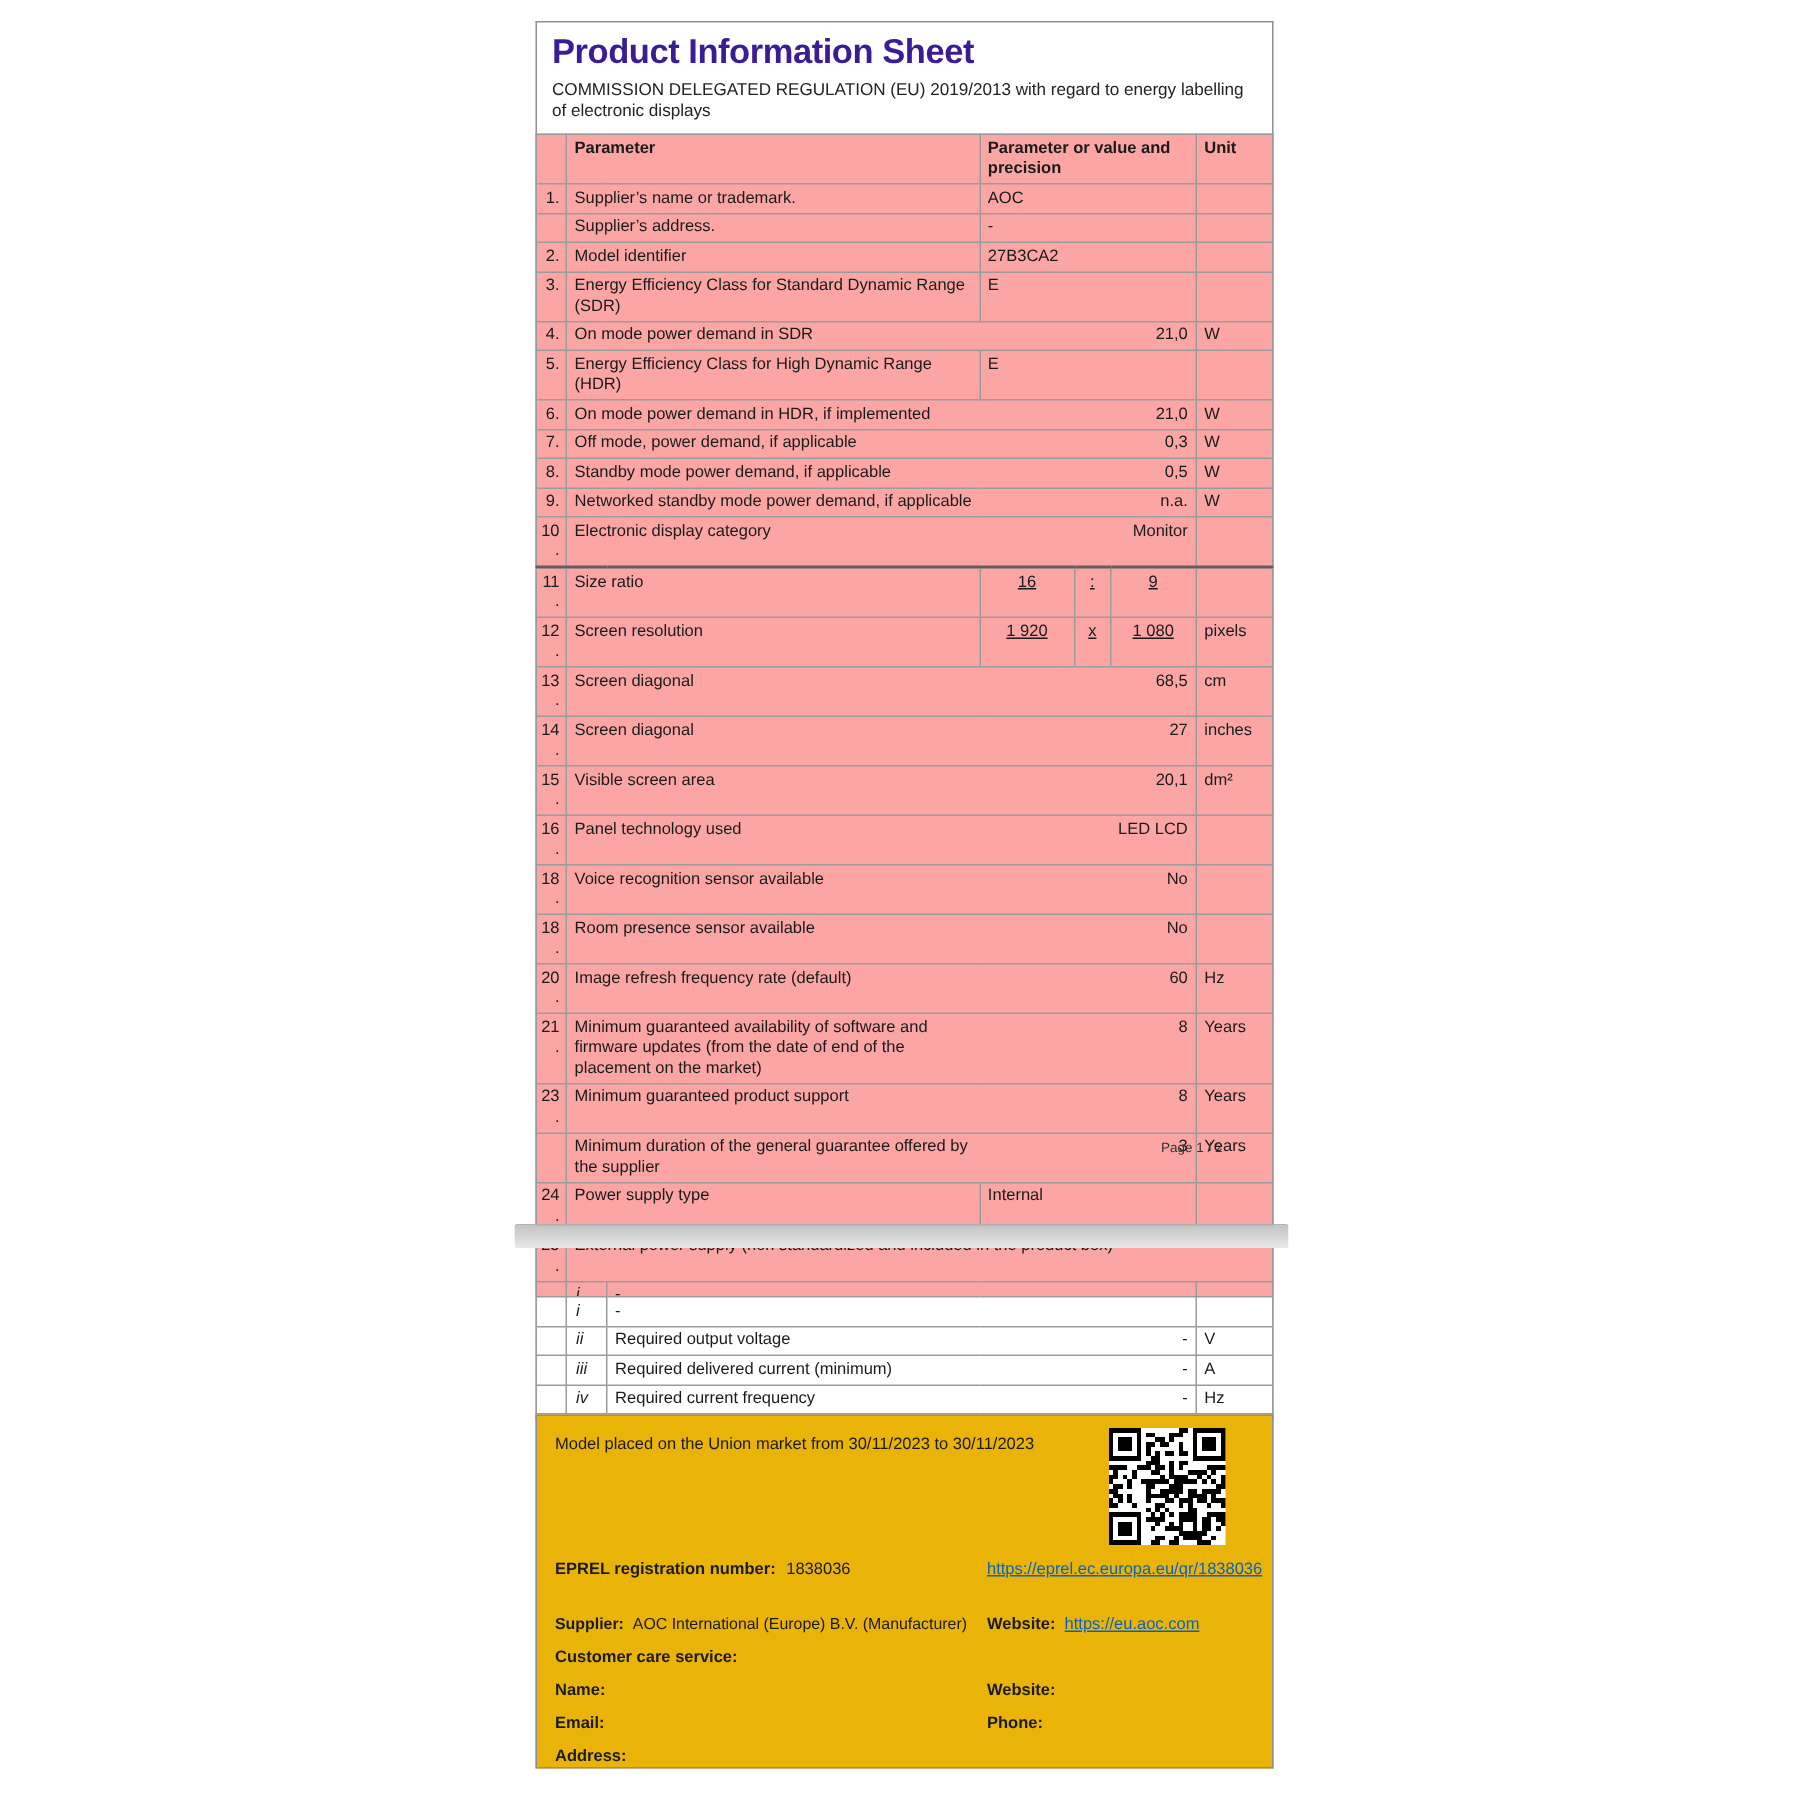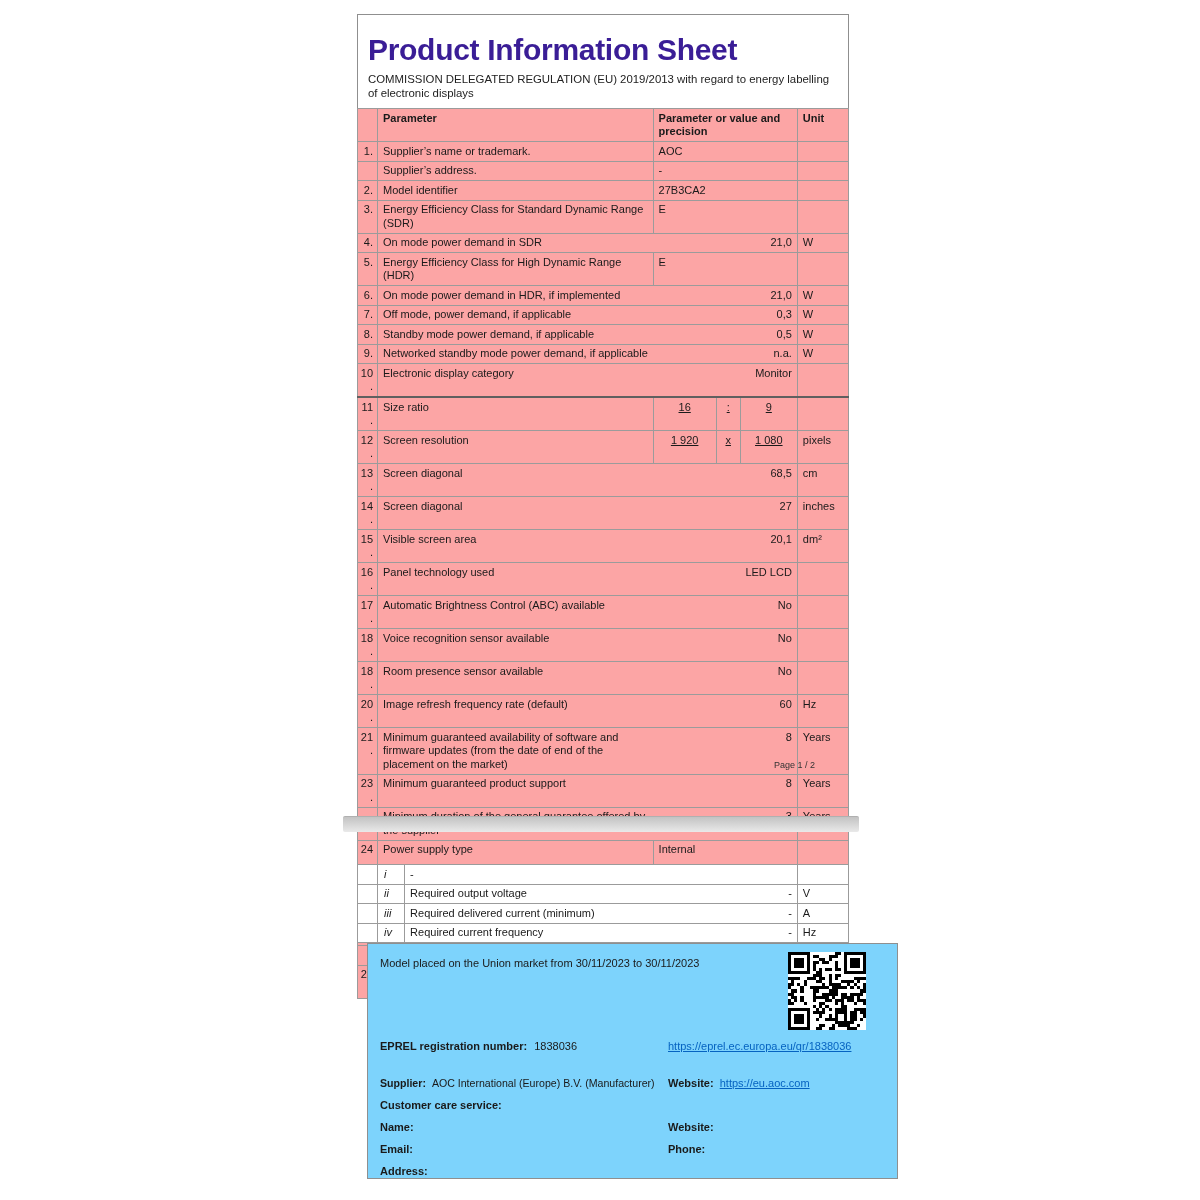--- a/index.html
+++ b/index.html
@@ -9,21 +9,21 @@
     -webkit-font-smoothing:antialiased;
   }
   .abs{position:absolute;}
 
   
   .card{
     left:357px;top:14px;width:490px;background:#fff;
     border:1px solid #8f8f8f;border-bottom:none;
   }
   .doc-title{
-    margin:18px 10px 0 10px;font-size:30px;font-weight:bold;letter-spacing:-0.3px;
+    margin:6px 10px 0 10px;font-size:23px;font-weight:bold;letter-spacing:-0.3px;
   }
   .doc-subtitle{
     margin:5px 10px 8px 10px;font-size:11.4px;line-height:14px;color:#222;
   }
 
   
   table.pis{
     border-collapse:collapse;table-layout:fixed;
     width:calc(100% + 2px);margin:0 -1px -1px -1px;
     border:1px solid #6e6e6e;background:#fca5a5;
@@ -54,22 +54,22 @@
   .sep-bar{
     left:343px;top:816px;width:516px;height:15px;border-radius:2px;
     background:linear-gradient(#c3c3c3,#e9e9e9);
     border-top:1px solid #b0b0b0;
   }
 
   .p2-table{left:357px;top:864px;}
 
   
   .info-box{
-    left:367px;top:943px;width:490px;height:234px;
-    border:1px solid #8f8f8f;background:#7dd3fc;font-size:11px;padding-left:39px;
+    left:357px;top:943px;width:490px;height:234px;
+    border:1px solid #8f8f8f;background:#eab308;font-size:11px;
   }
   .info-box .line{position:absolute;line-height:13px;white-space:nowrap;}
   .info-box b{font-weight:bold;}
   .lnk{color:#0563c1;text-decoration:underline;cursor:pointer;}
   .wraplink{white-space:normal !important;width:186px;word-break:break-all;line-height:14px;}
   .qr{position:absolute;right:31px;top:8px;width:78px;height:78px;}
 </style>
 </head>
 <body>
 
@@ -190,26 +190,20 @@
         <tr>
           <td class="num">15.</td>
           <td class="param nr" colspan="2">Visible screen area</td>
           <td class="value vr" colspan="3">20,1</td>
           <td class="unit">dm²</td>
         </tr>
         <tr>
           <td class="num">16.</td>
           <td class="param nr" colspan="2">Panel technology used</td>
           <td class="value vr" colspan="3">LED LCD</td>
-          <td class="unit"></td>
-        </tr>
-        <tr>
-          <td class="num">17.</td>
-          <td class="param nr" colspan="2">Automatic Brightness Control (ABC) available</td>
-          <td class="value vr" colspan="3">No</td>
           <td class="unit"></td>
         </tr>
         <tr>
           <td class="num">18.</td>
           <td class="param nr" colspan="2">Voice recognition sensor available</td>
           <td class="value vr" colspan="3">No</td>
           <td class="unit"></td>
         </tr>
         <tr>
           <td class="num">18.</td>

